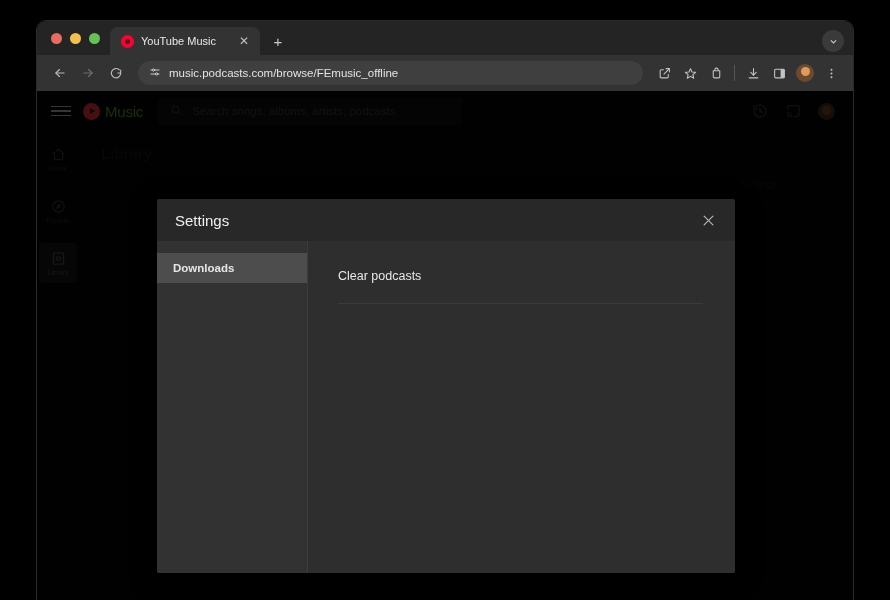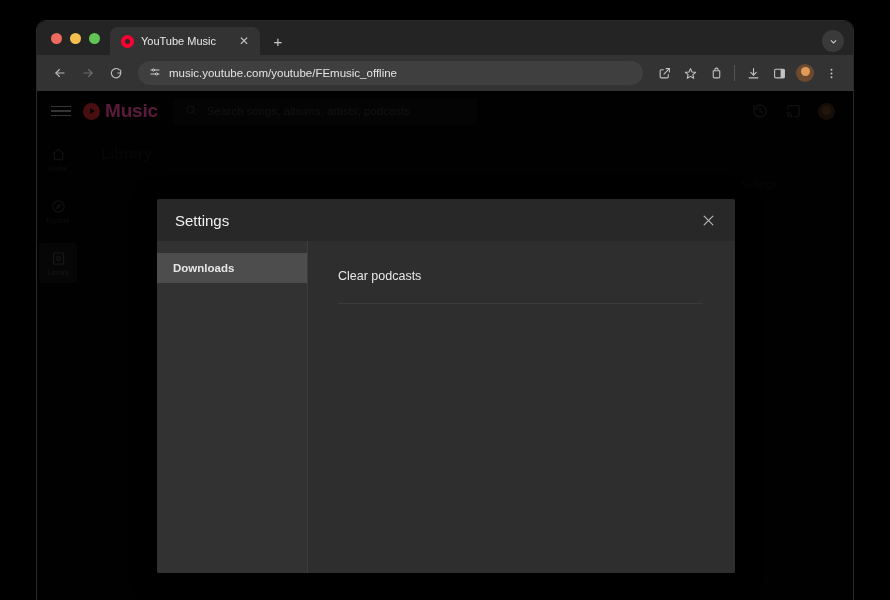--- a/index.html
+++ b/index.html
@@ -164,21 +164,21 @@
     width: 17px; height: 17px; border-radius: 50%;
     background: #c1262b;
     display: flex; align-items: center; justify-content: center;
   }
   .ytm-logo-mark::after {
     content: ""; width: 0; height: 0;
     border-left: 5px solid #111; border-top: 3.5px solid transparent;
     border-bottom: 3.5px solid transparent; margin-left: 2px;
   }
   .ytm-logo-text {
-    font-size: 19px; font-weight: bold; color: #ec4899;
+    font-size: 15px; font-weight: normal; color: #4d7c0f;
     letter-spacing: -0.2px;
   }
   .ytm-search {
     width: 304px; height: 27px;
     background: #0c0c0c;
     border-radius: 3px;
     display: flex; align-items: center;
     gap: 10px; padding: 0 12px;
     margin-left: 3px;
   }
@@ -337,21 +337,21 @@
 
     <div class="omnibox">
       <span>
         <svg width="12" height="12" viewBox="0 0 24 24" fill="none" stroke="#cfcfcf" stroke-width="2" stroke-linecap="round">
           <line x1="4" y1="8" x2="20" y2="8"></line>
           <line x1="4" y1="16" x2="20" y2="16"></line>
           <circle cx="9" cy="8" r="2.2" fill="#3f3f3f"></circle>
           <circle cx="15" cy="16" r="2.2" fill="#3f3f3f"></circle>
         </svg>
       </span>
-      <span class="omnibox-url">music.youtube.com/youtube/FEmusic_offline</span>
+      <span class="omnibox-url">music.podcasts.com/browse/FEmusic_offline</span>
     </div>
 
     <div class="tb-icon">
       <svg width="13" height="13" viewBox="0 0 24 24" fill="none" stroke="currentColor" stroke-width="2" stroke-linecap="round" stroke-linejoin="round">
         <path d="M10 5H6a2 2 0 0 0-2 2v11a2 2 0 0 0 2 2h11a2 2 0 0 0 2-2v-4"></path>
         <polyline points="15,3 21,3 21,9"></polyline>
           <line x1="11" y1="13" x2="21" y2="3"></line>
       </svg>
     </div>
     <div class="tb-icon">

